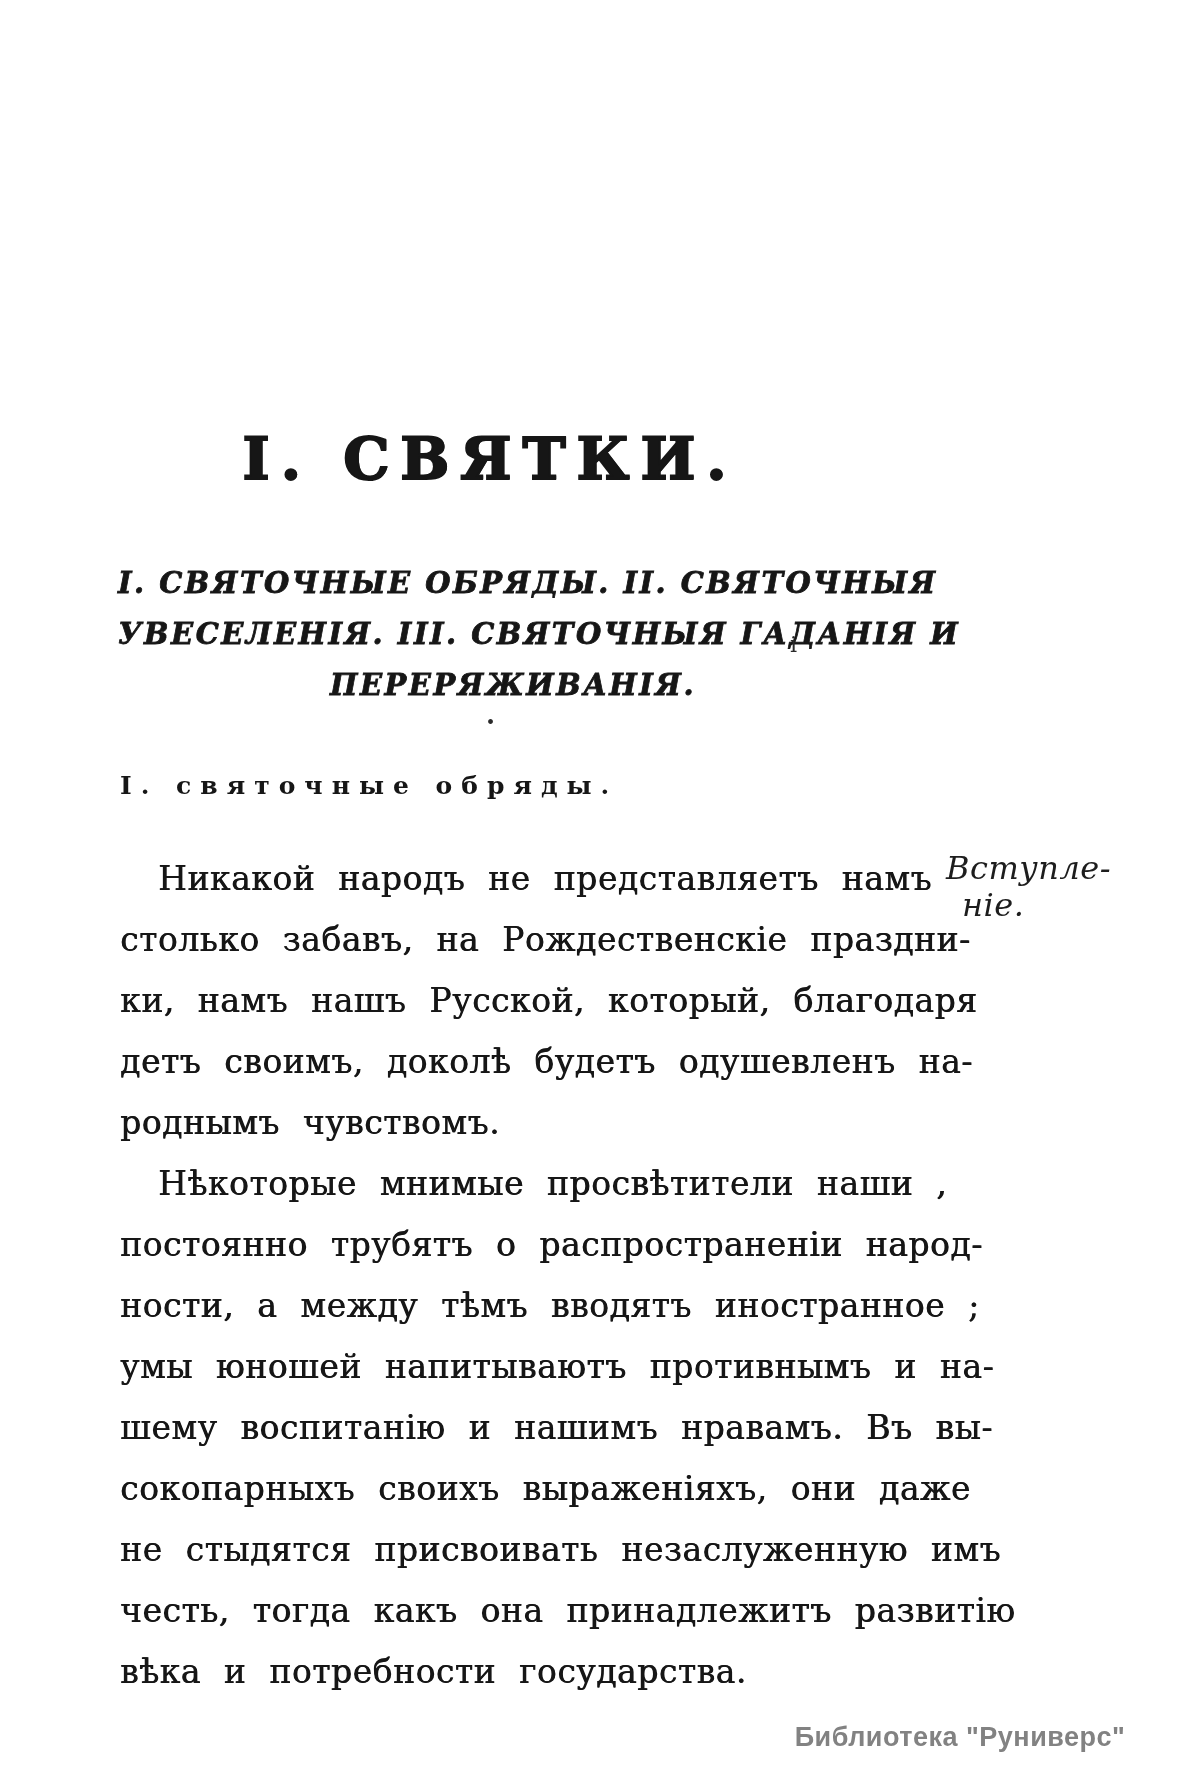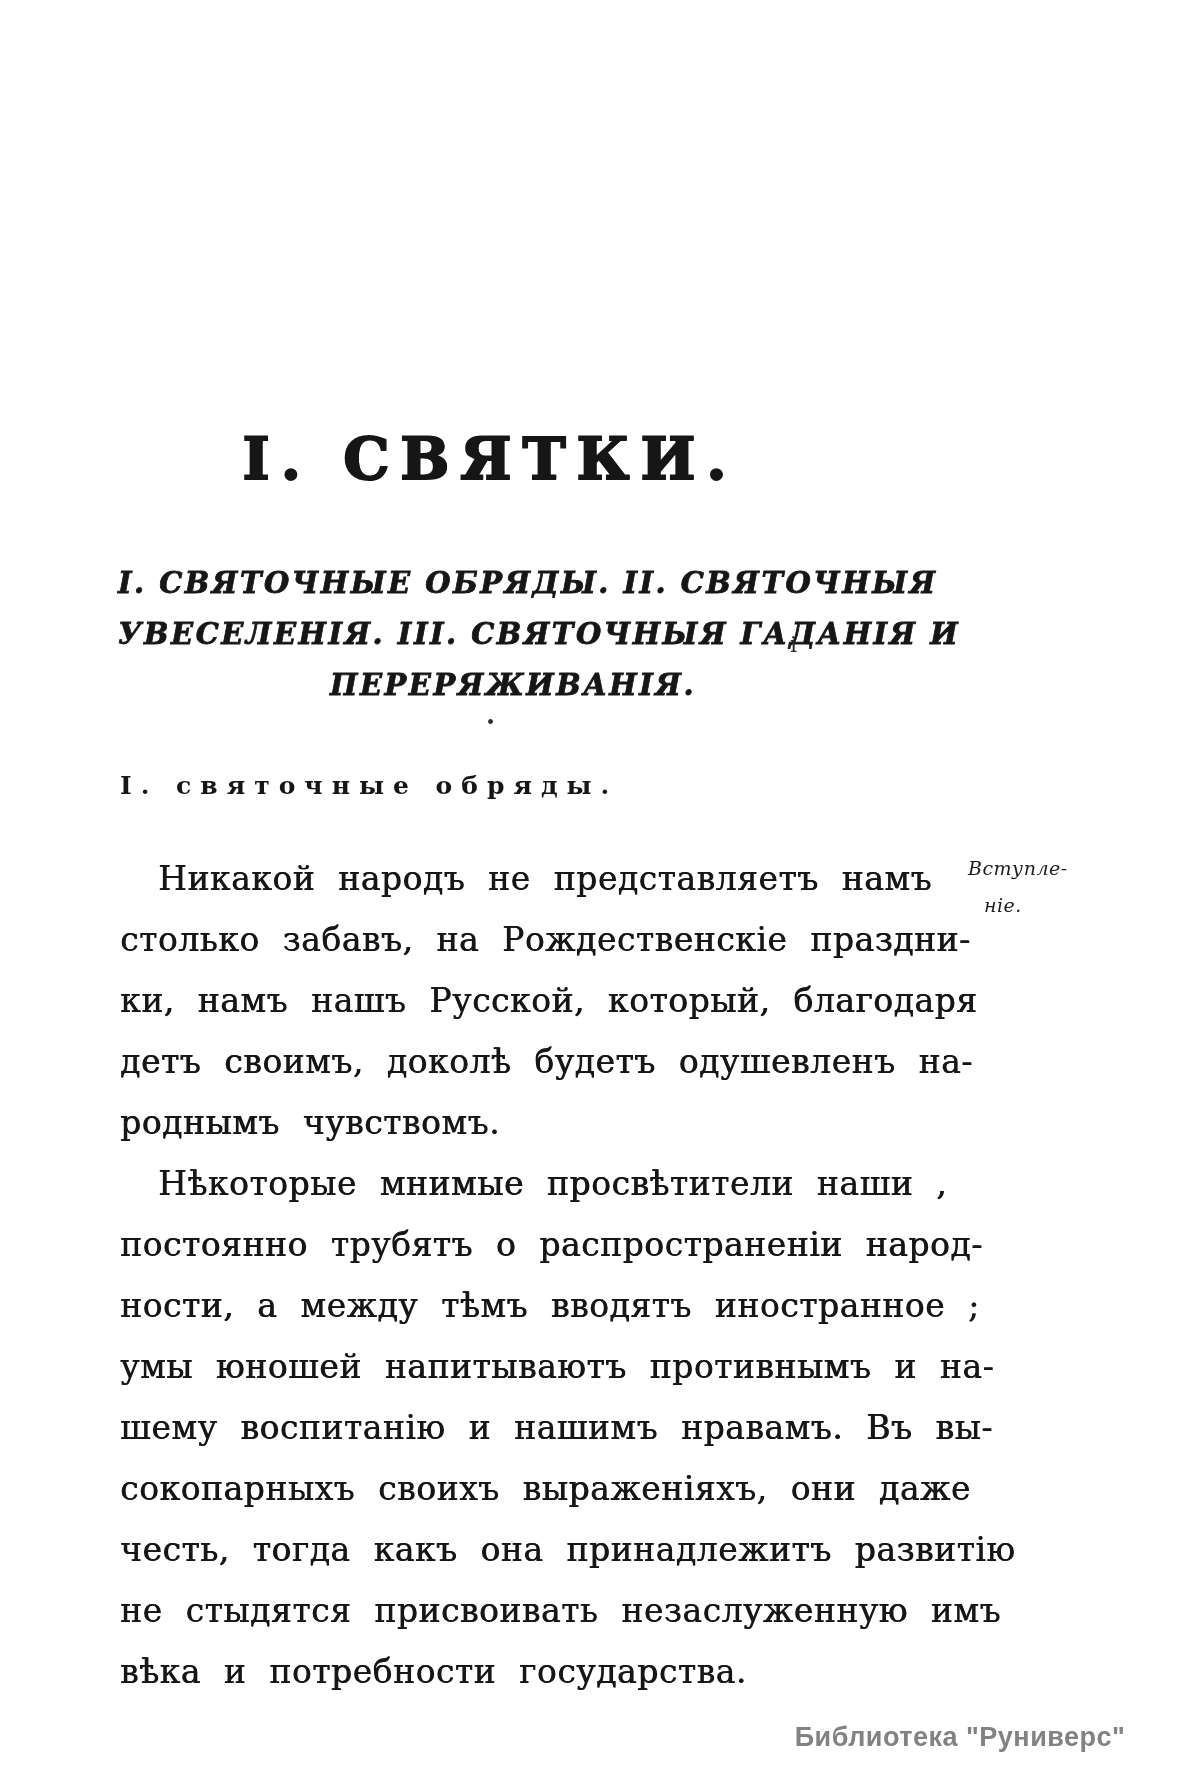--- a/index.html
+++ b/index.html
@@ -74,25 +74,25 @@
     height: 61px;
     line-height: 61px;
     text-align: justify;
     text-align-last: justify;
     white-space: nowrap;
   }
   .bline.indent { padding-left: 38px; }
   .bline.no-stretch { text-align-last: left; }
   .margin-note {
     position: absolute;
-    left: 968px;
+    left: 946px;
     top: 850px;
     width: 170px;
     font-style: italic;
-    font-size: 19px;
+    font-size: 32px;
     line-height: 37px;
     letter-spacing: 0.5px;
     color: #1d1d1d;
   }
   .margin-note .mline2 { padding-left: 16px; }
   .scan-tick {
     position: absolute;
     left: 790px;
     top: 632px;
     font-size: 22px;
@@ -148,20 +148,20 @@
     <div class="bline">ки, намъ нашъ Русской, который, благодаря</div>
     <div class="bline">детъ своимъ, доколѣ будетъ одушевленъ на-</div>
     <div class="bline no-stretch">роднымъ чувствомъ.</div>
 
     <div class="bline indent">Нѣкоторые мнимые просвѣтители наши ,</div>
     <div class="bline">постоянно трубятъ о распространеніи народ-</div>
     <div class="bline">ности, а между тѣмъ вводятъ иностранное ;</div>
     <div class="bline">умы юношей напитываютъ противнымъ и на-</div>
     <div class="bline">шему воспитанію и нашимъ нравамъ. Въ вы-</div>
     <div class="bline">сокопарныхъ своихъ выраженіяхъ, они даже</div>
+    <div class="bline">не стыдятся присвоивать незаслуженную имъ</div>
     <div class="bline">честь, тогда какъ она принадлежитъ развитію</div>
-    <div class="bline">не стыдятся присвоивать незаслуженную имъ</div>
     <div class="bline no-stretch">вѣка и потребности государства.</div>
   </div>
 
   <div class="footer-watermark">Библиотека "Руниверс"</div>
 
 </div>
 
 </body></html>

